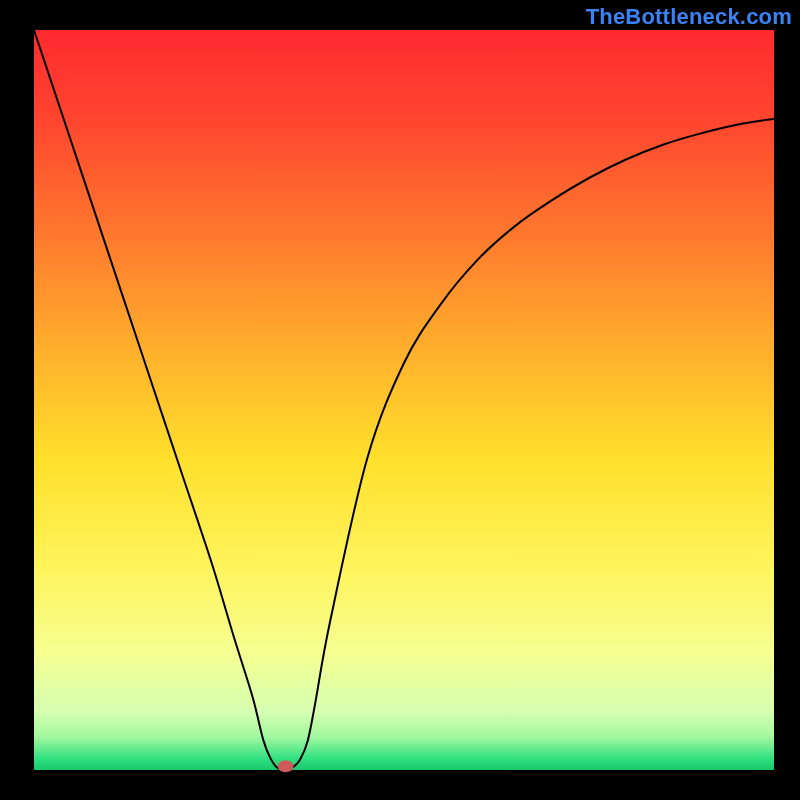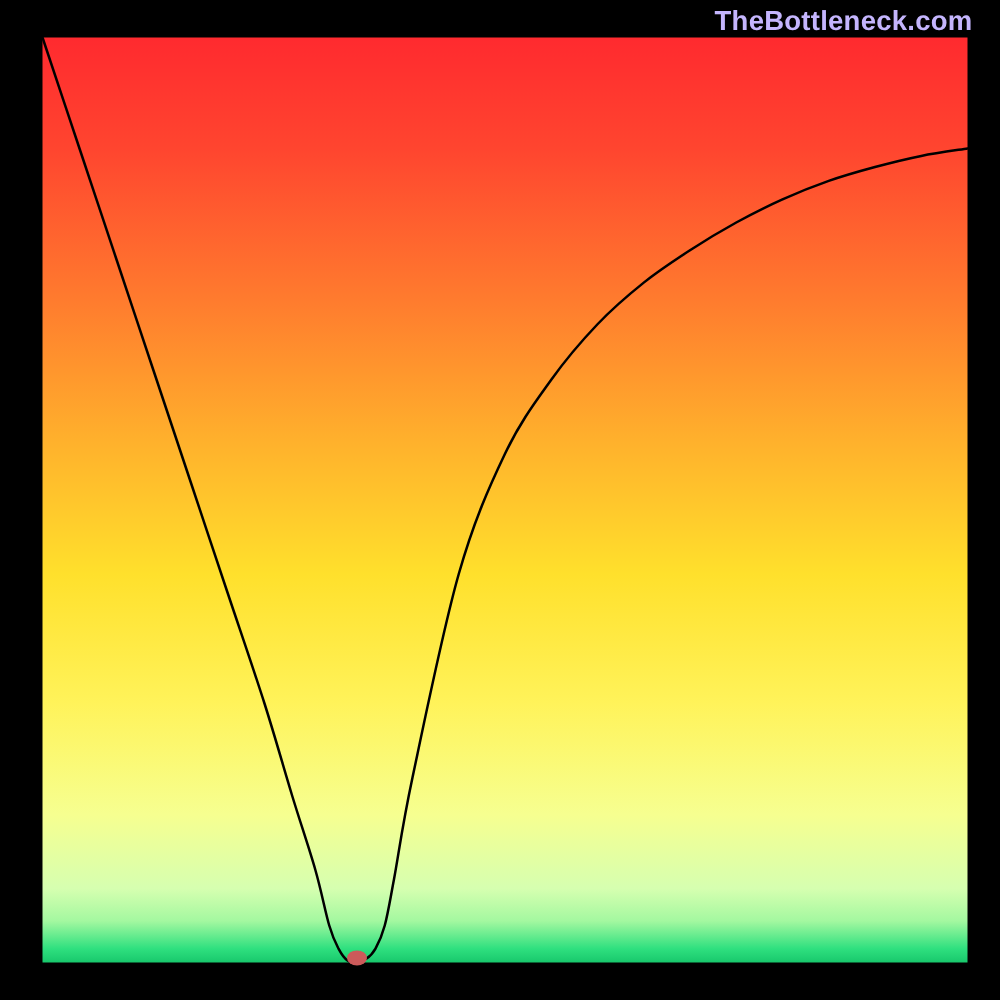--- a/index.html
+++ b/index.html
@@ -13,22 +13,22 @@
   }
   .frame {
     position: relative;
     width: 800px;
     height: 800px;
     background: #000;
   }
   .watermark {
     position: absolute;
     top: 4px;
-    right: 22px;
-    color: #c4b5fd;
+    right: 8px;
+    color: #3b82f6;
     font-size: 22px;
     font-weight: 600;
     letter-spacing: 0.2px;
     user-select: none;
   }
   svg {
     position: absolute;
     left: 0;
     top: 0;
   }

